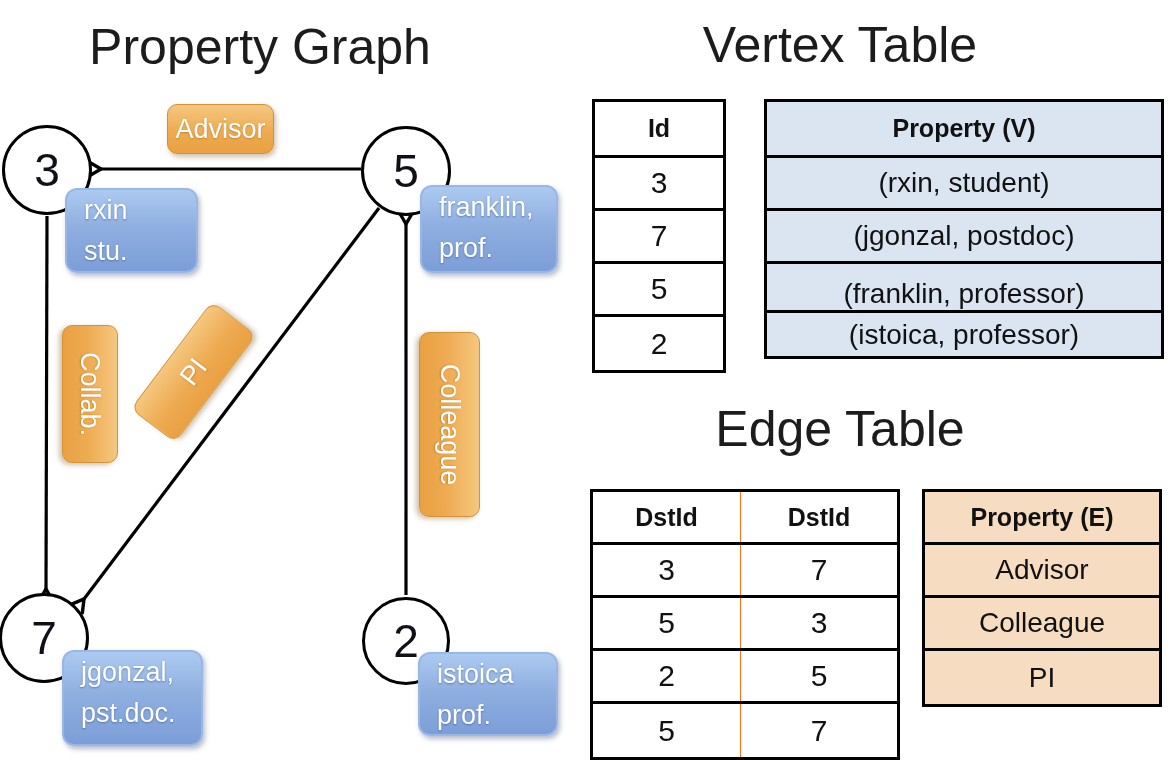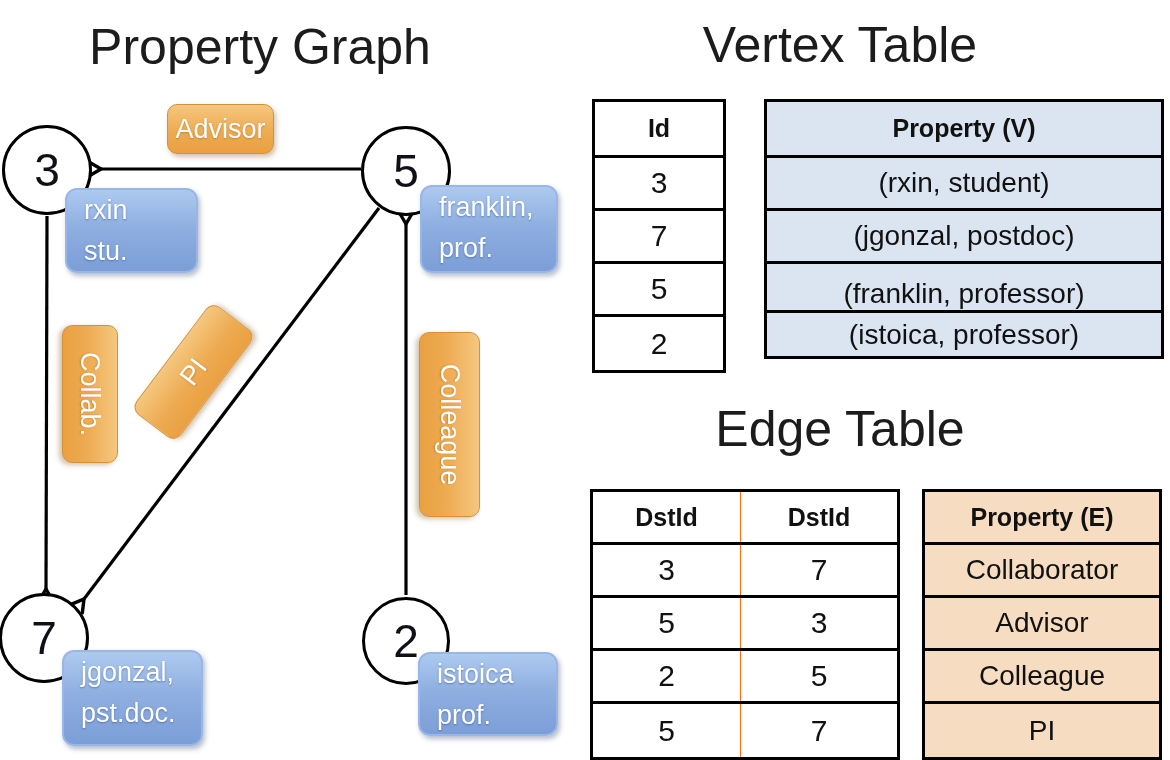--- a/index.html
+++ b/index.html
@@ -163,23 +163,20 @@
       <div class="cell num c-left">5</div>
       <div class="cell num c-right">7</div>
     </div>
   </div>
 
   <div class="subtable tanfill" style="left:922px;top:489px;width:240px;">
     <div class="trow" style="height:53px;">
         <div class="cell hdr">Property (E)</div>
       </div>
     <div class="trow" style="height:53px;">
-        <div class="cell">Collaborator</div>
-      </div>
-    <div class="trow" style="height:53px;">
         <div class="cell">Advisor</div>
       </div>
     <div class="trow" style="height:53px;">
         <div class="cell">Colleague</div>
       </div>
     <div class="trow" style="height:53px;">
         <div class="cell">PI</div>
       </div>
   </div>
 

